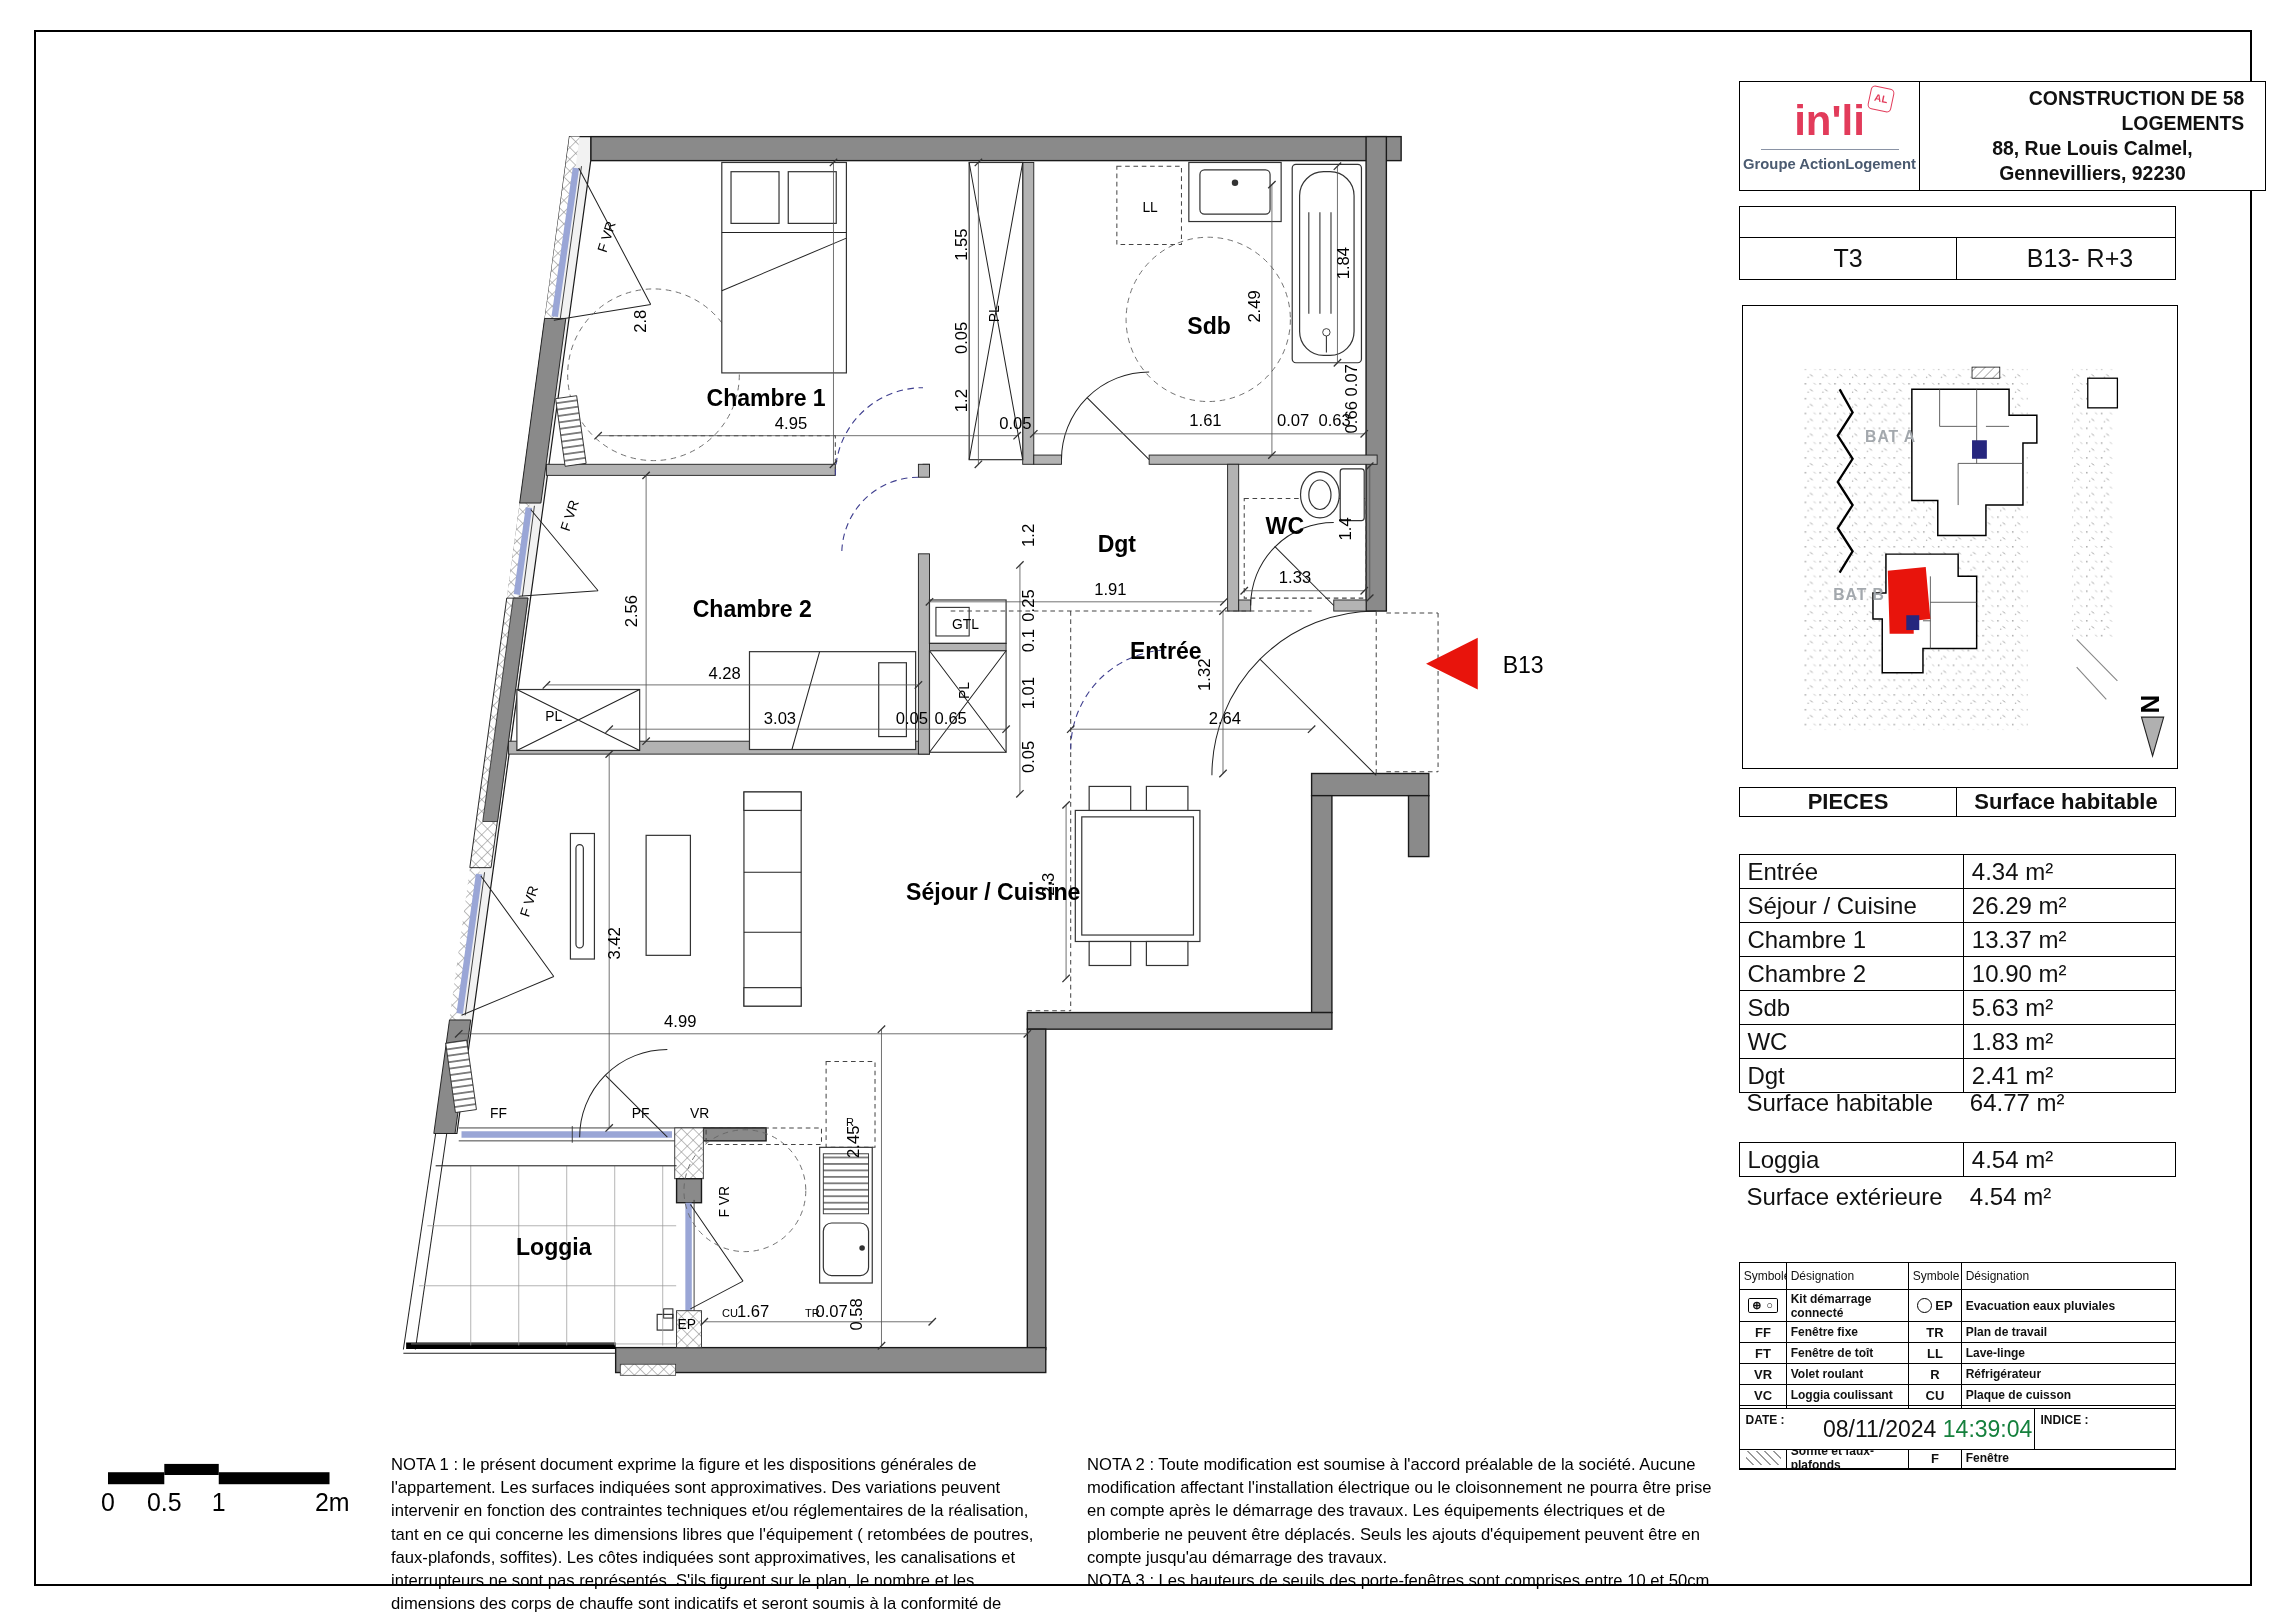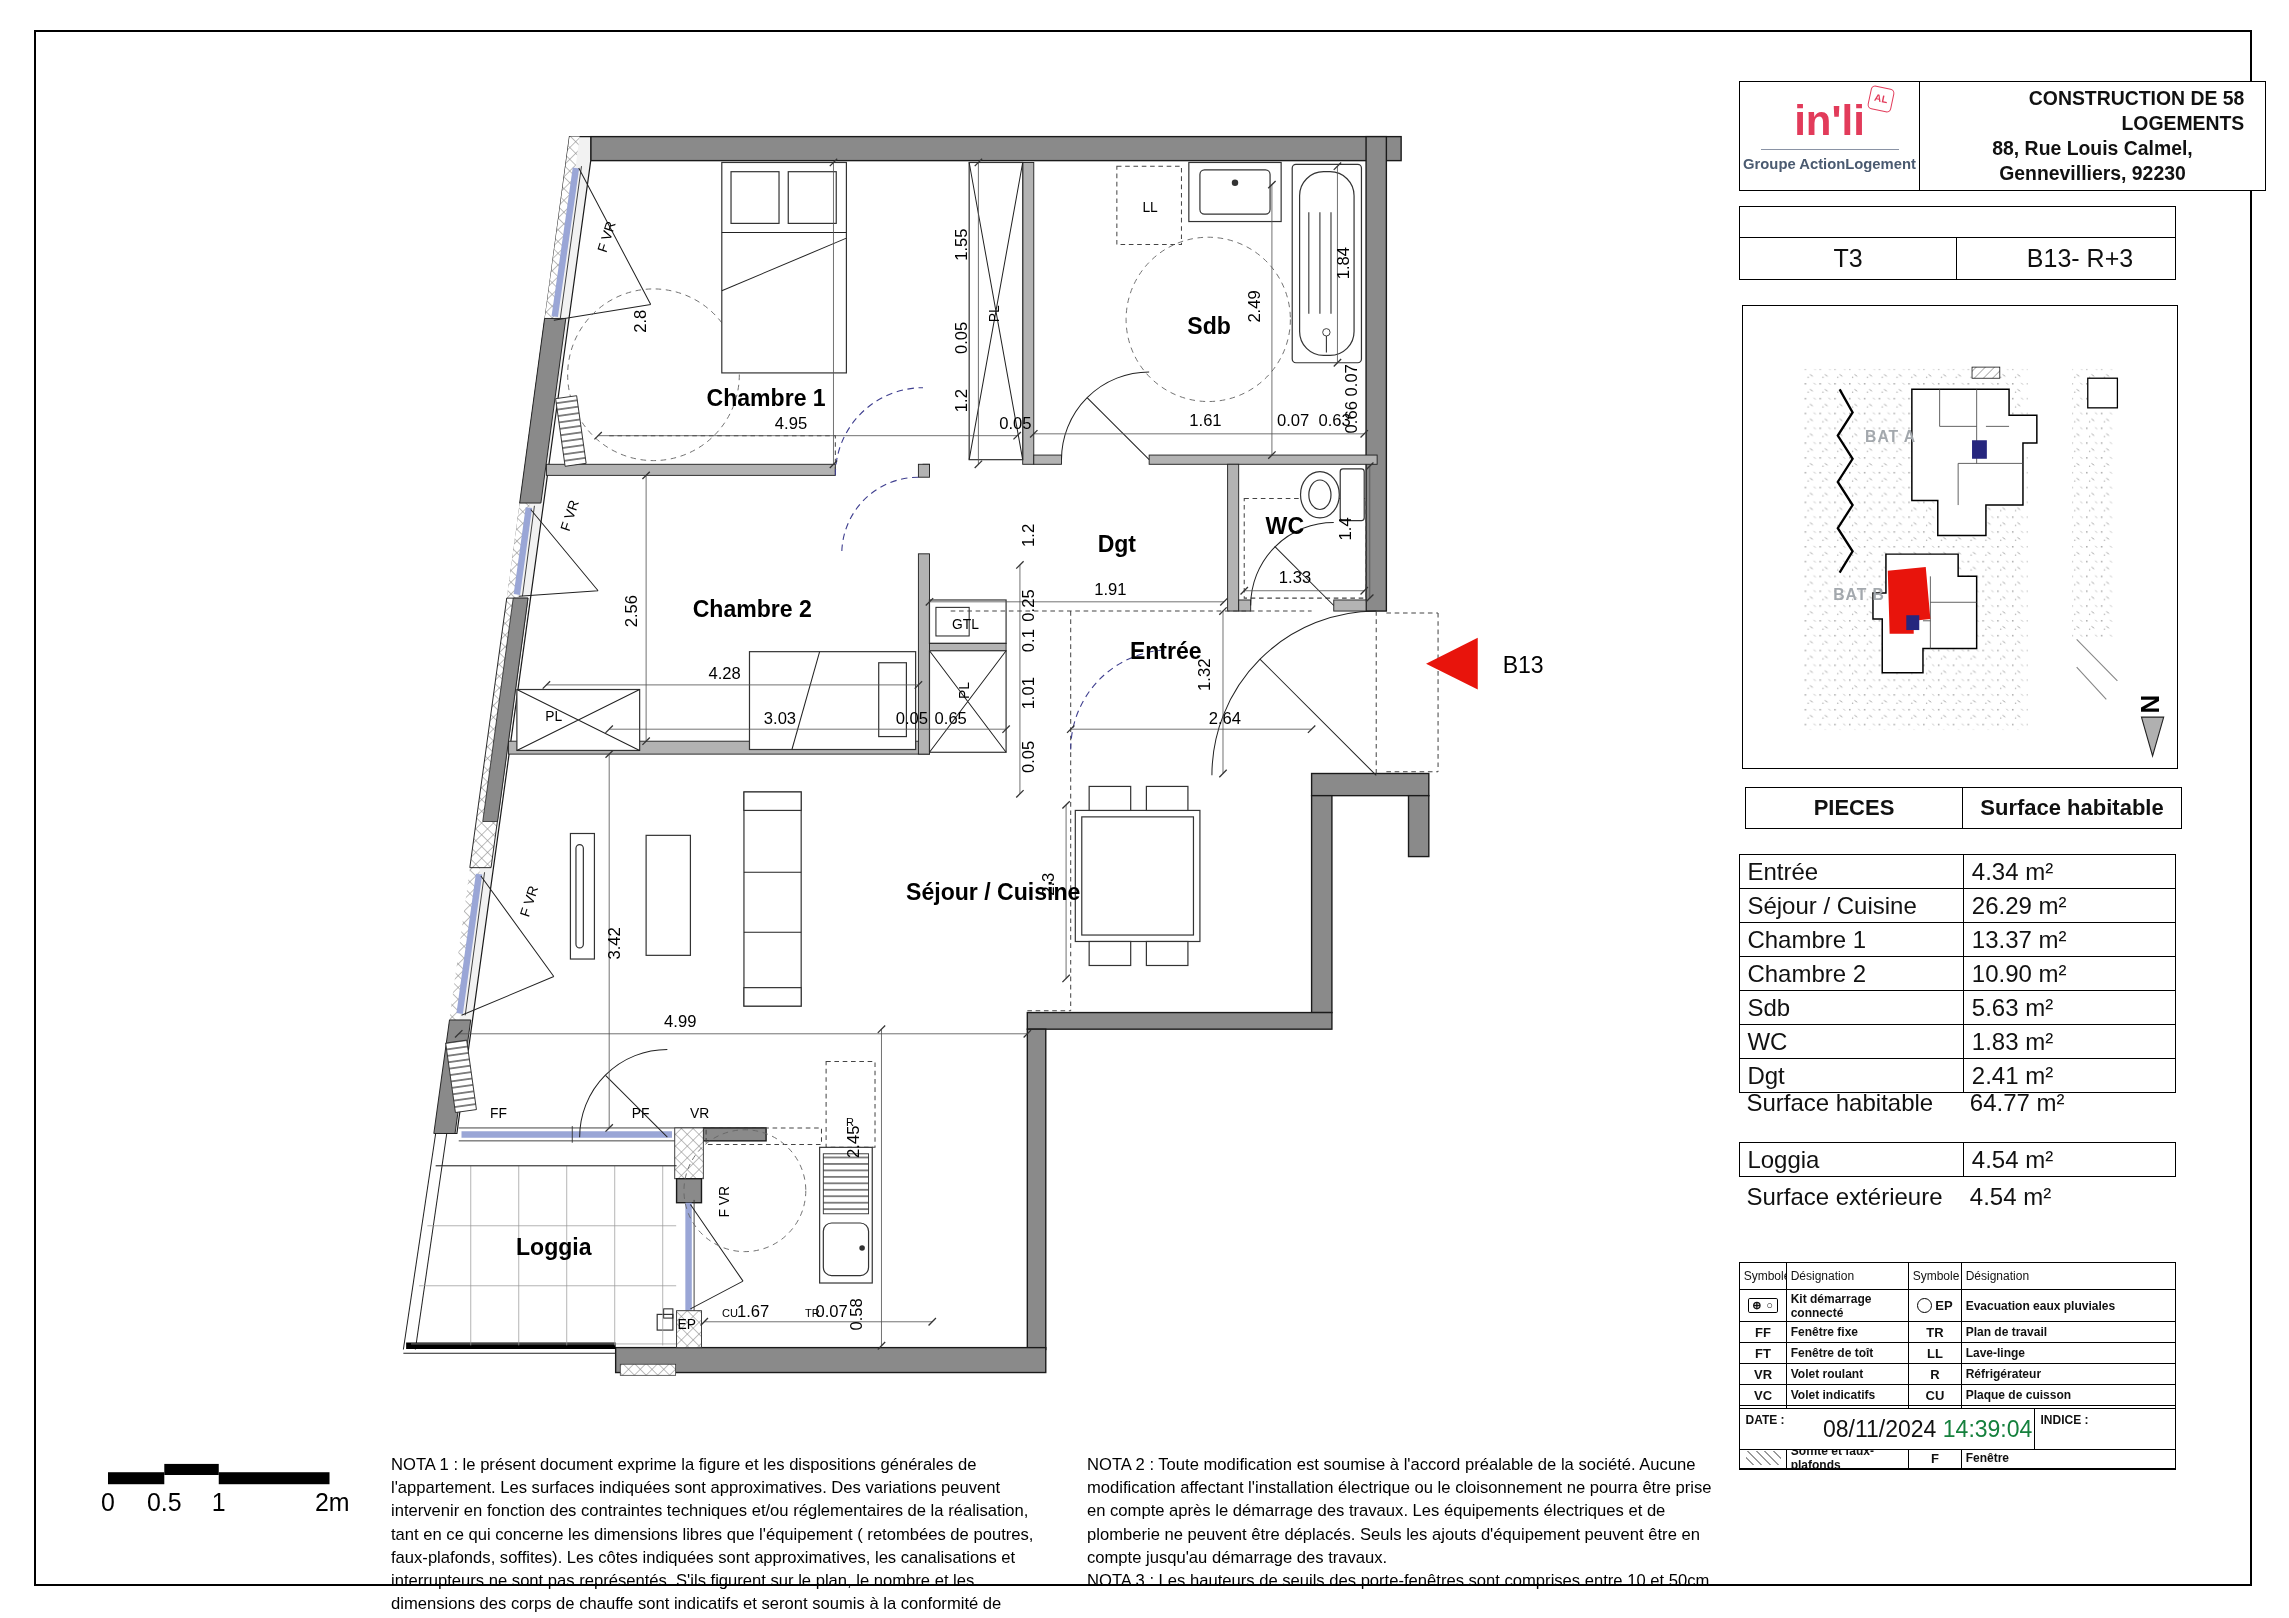--- a/index.html
+++ b/index.html
@@ -426,21 +426,21 @@
   <polygon points="156,286 197,282 202,338 184,340 184,354 158,354" fill="#e8140c"></polygon>
   <rect x="176" y="334" width="14" height="16" fill="#26267e"></rect>
   <path d="M360,360 L404,405 M360,390 L392,425" stroke="#888" stroke-width="1.2"></path>
   <text x="159" y="147" font-size="17" font-weight="bold" fill="#a3a8ad" letter-spacing="1" text-anchor="middle">BAT A</text>
   <text x="125" y="318" font-size="17" font-weight="bold" fill="#a3a8ad" letter-spacing="1" text-anchor="middle">BAT B</text>
   <text x="441" y="438" font-size="28" font-weight="bold" transform="rotate(-90 441 430)" text-anchor="middle">N</text>
   <polygon points="430,444 454,444 442,486" fill="#b0b0b0" stroke="#222" stroke-width="1.2"></polygon>
 </svg>
 </div>
 
-<div class="abs box thead" style="left:1739px;top:787px;width:437px;height:42px;margin-left:6px;">
+<div class="abs box thead" style="left:1739px;top:787px;width:437px;height:30px;">
   <div class="h1">PIECES</div>
   <div class="h2">Surface habitable</div>
 </div>
 
 <div class="abs stable" style="left:1739px;top:854px;width:437px;">
   <div class="srow">
         <div class="lc">Entrée</div>
         <div class="vc">4.34 m²</div>
       </div>
   <div class="srow">
@@ -511,21 +511,21 @@
   <div class="des rr">Fenêtre de toît</div>
   <div class="sym rr">LL</div>
   <div class="des rr">Lave-linge</div>
 
   <div class="sym rr">VR</div>
   <div class="des rr">Volet roulant</div>
   <div class="sym rr">R</div>
   <div class="des rr">Réfrigérateur</div>
 
   <div class="sym rr">VC</div>
-  <div class="des rr">Volet indicatifs</div>
+  <div class="des rr">Loggia coulissant</div>
   <div class="sym rr">CU</div>
   <div class="des rr">Plaque de cuisson</div>
 
   <div class="sym rr">GTL</div>
   <div class="des rr">Tableau éclectrique</div>
   <div class="sym rr">SS</div>
   <div class="des rr">Sèche serviette</div>
 
   <div class="sym rr">PI</div>
   <div class="des rr">Placard</div>

